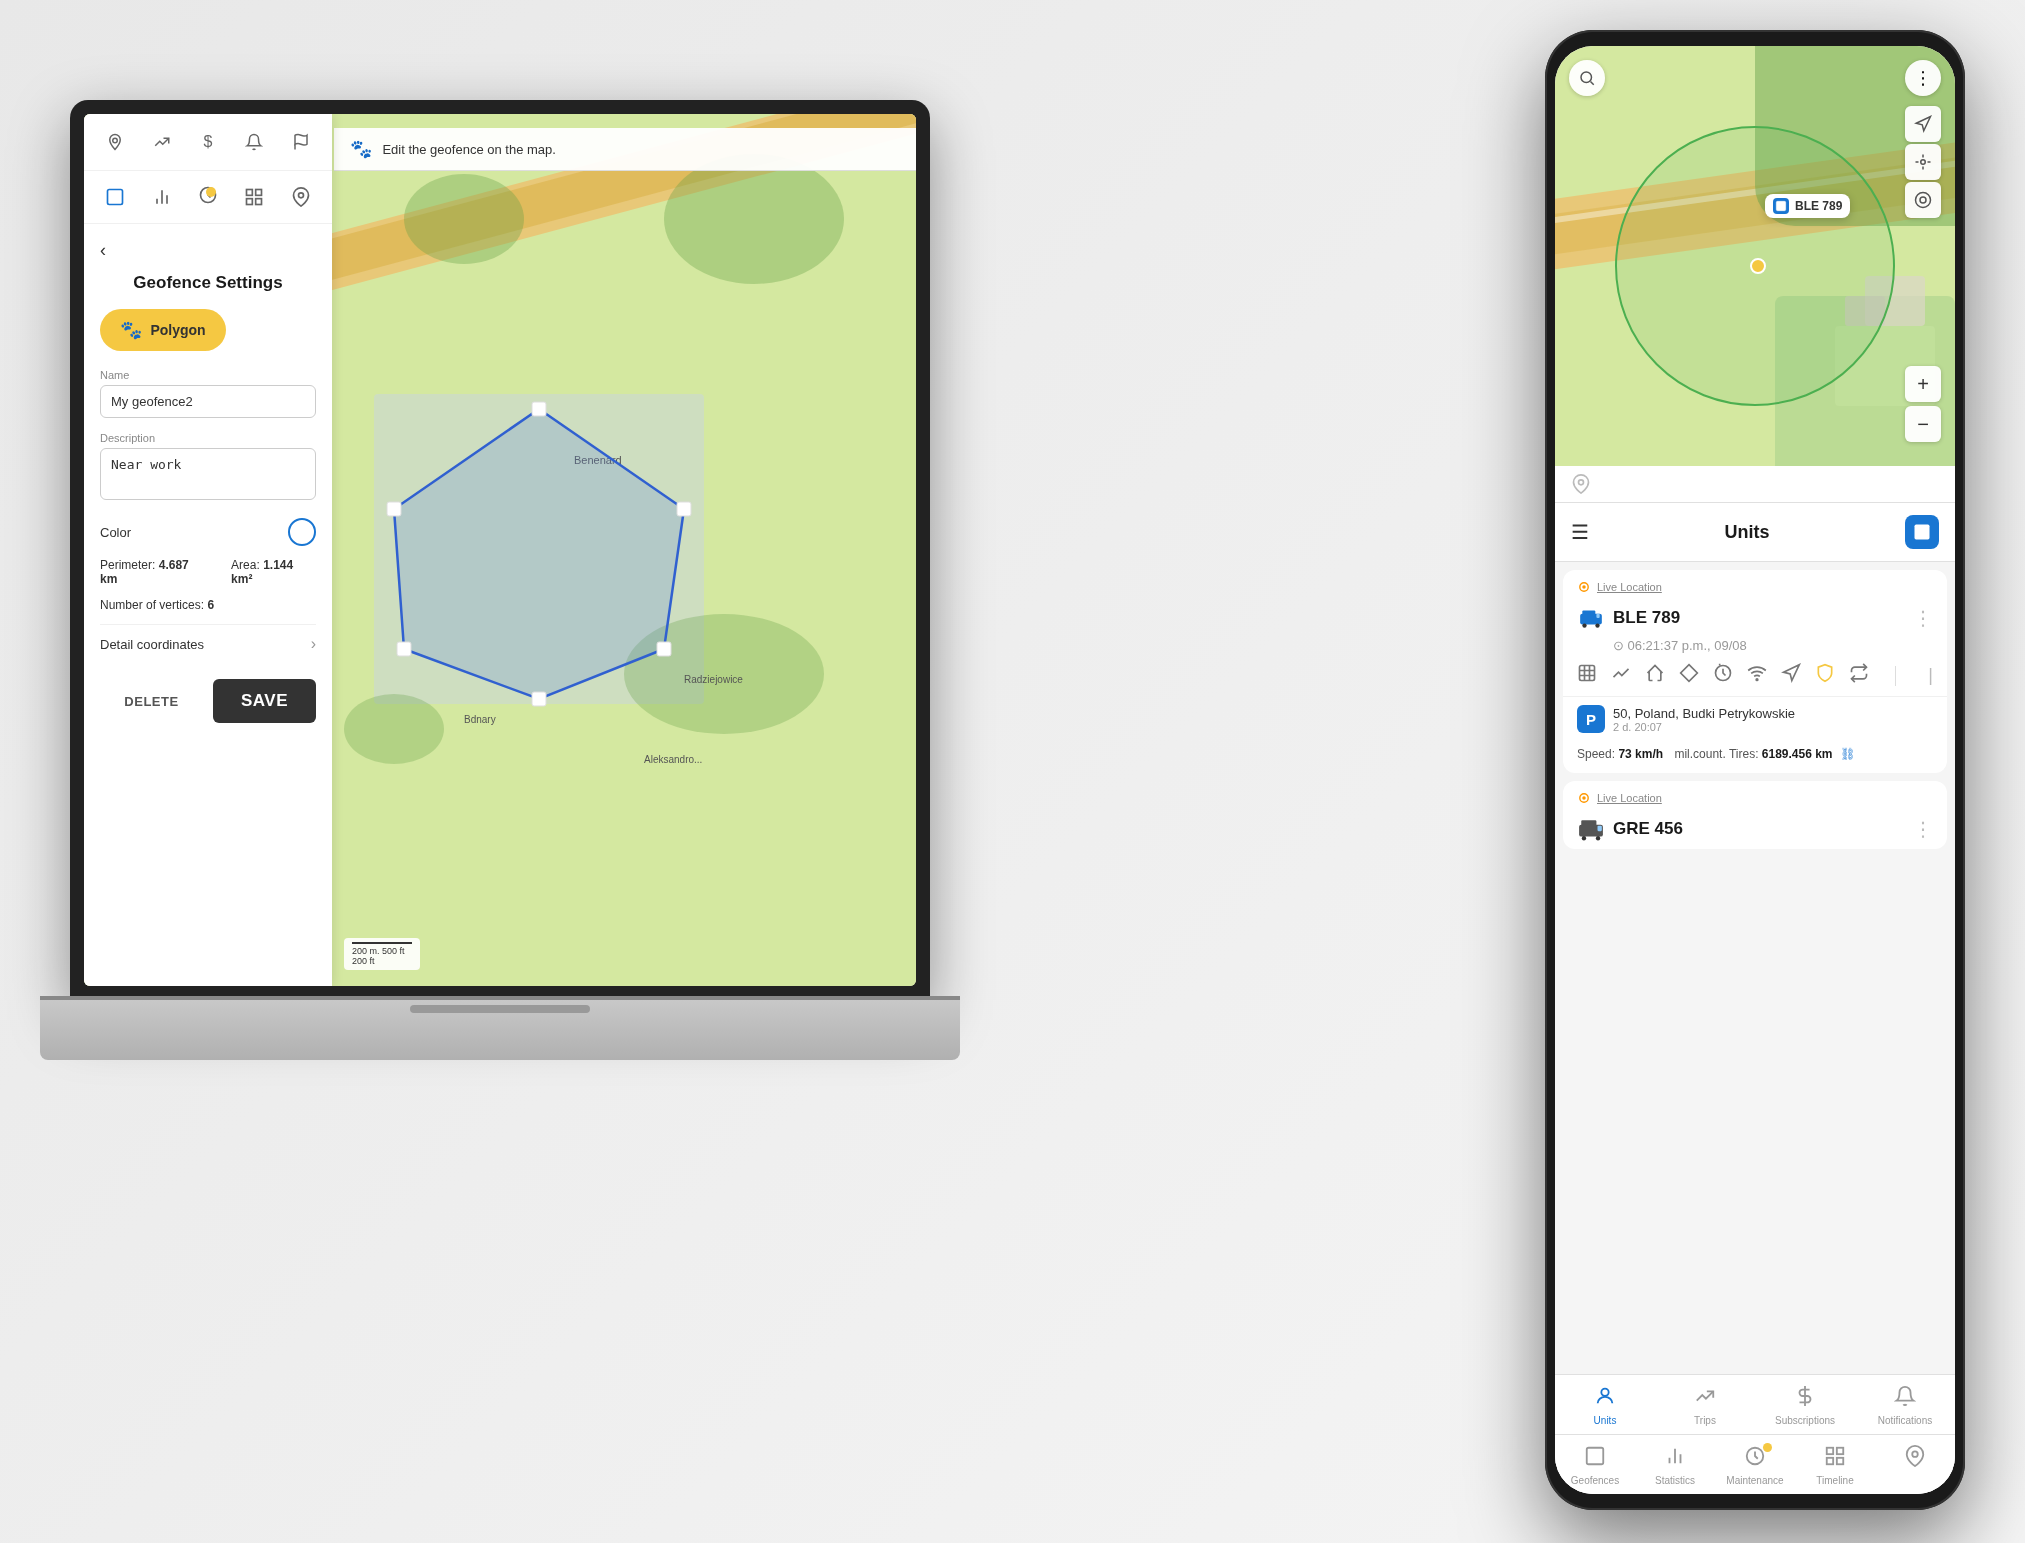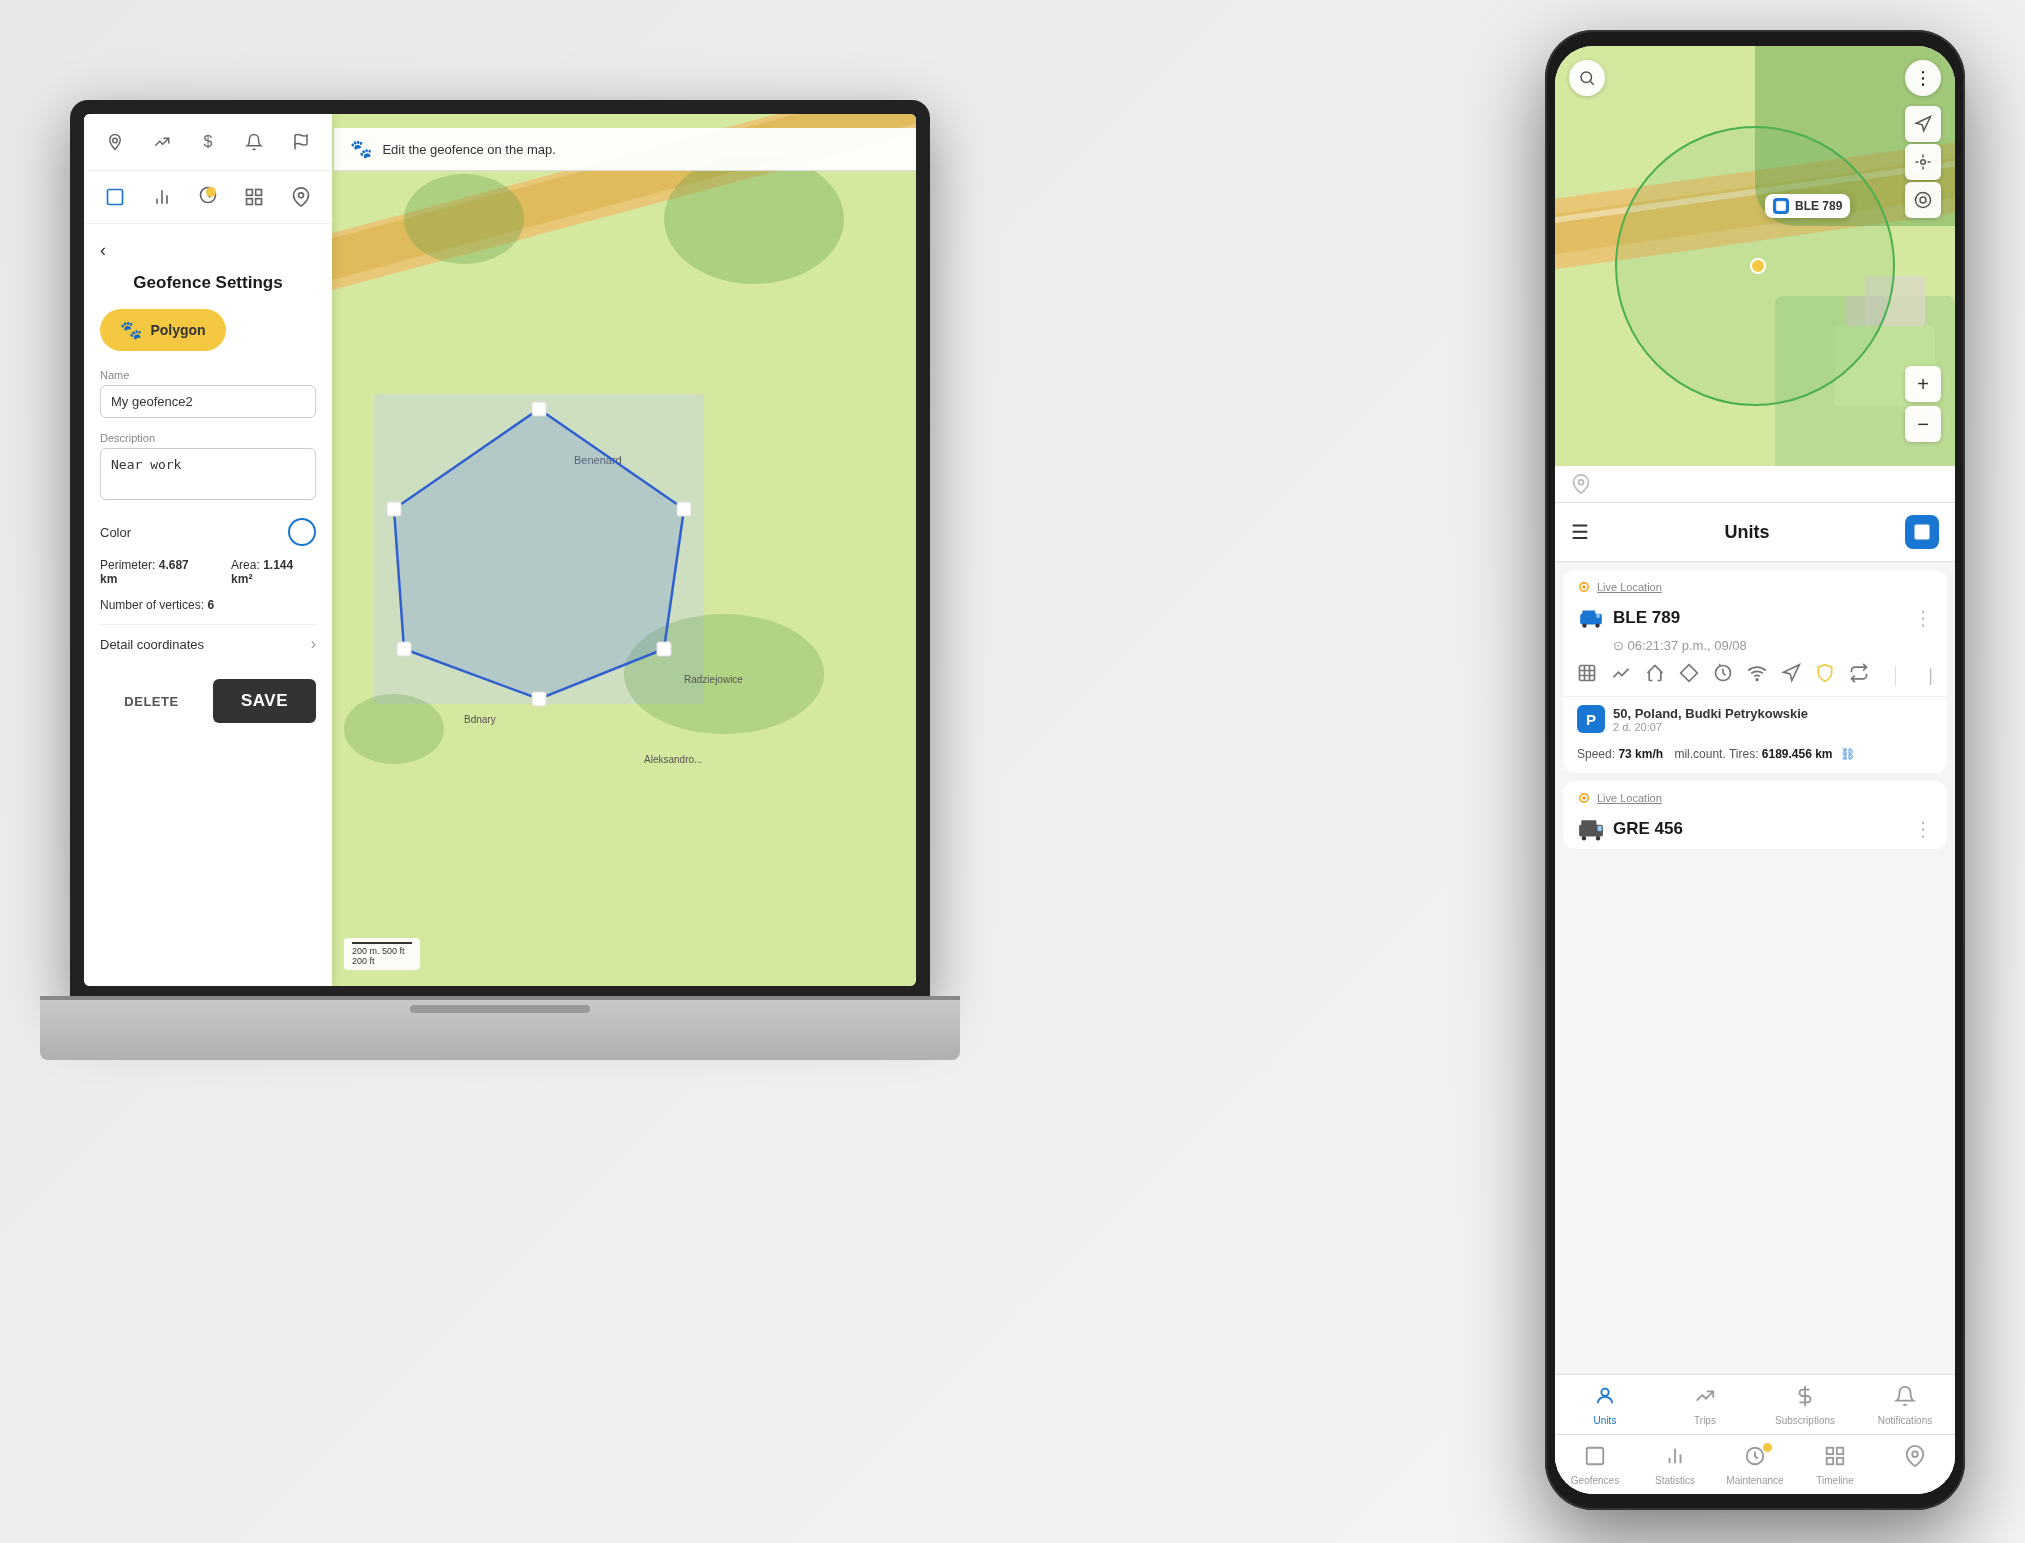--- a/index.html
+++ b/index.html
@@ -732,21 +732,21 @@
       justify-content: center;
       color: #fff;
       font-size: 15px;
       font-weight: 700;
       flex-shrink: 0;
     }
 
     .location-text {
       font-size: 13px;
       color: #333;
-      font-weight: 700;
+      font-weight: 400;
     }
 
     .location-time {
       font-size: 11px;
       color: #999;
     }
 
     .unit-speed-row {
       padding: 6px 14px 12px;
       font-size: 12px;

